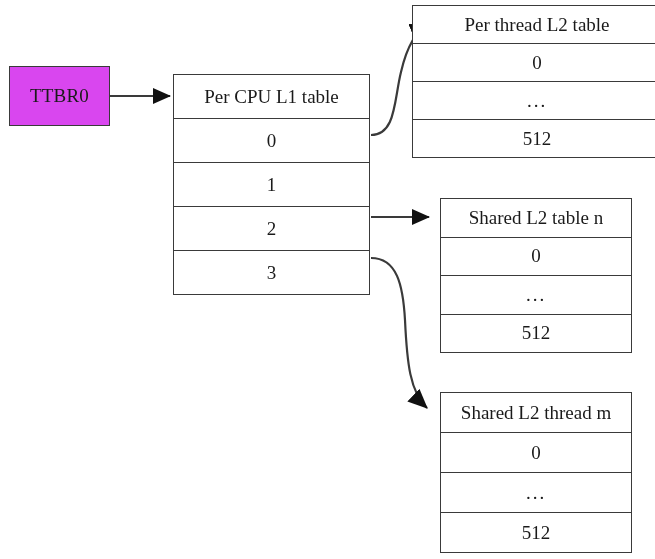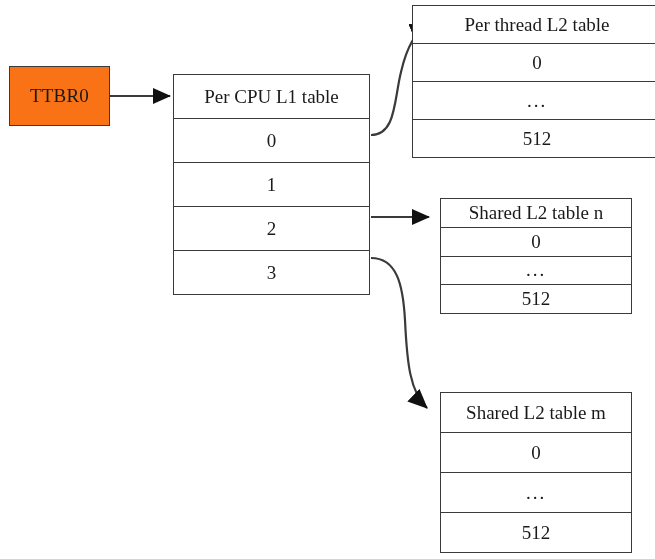--- a/index.html
+++ b/index.html
@@ -19,21 +19,21 @@
     position: absolute;
     left: 0;
     top: 0;
     width: 655px;
     height: 559px;
   }
   .node-box {
     position: absolute;
     box-sizing: border-box;
     border: 1.6px solid #3a3a3a;
-    background: #f97316;
+    background: #d946ef;
     display: flex;
     align-items: center;
     justify-content: center;
     font-size: 19px;
     letter-spacing: 0.2px;
     white-space: nowrap;
     z-index: 3;
   }
   .table-box {
     position: absolute;
@@ -115,29 +115,29 @@
     <div class="table-row">3</div>
   </div>
 
   <div class="table-box" style="left:412px; top:5px; width:250px; height:153px;">
     <div class="table-row header">Per thread L2 table</div>
     <div class="table-row">0</div>
     <div class="table-row ellipsis">...</div>
     <div class="table-row">512</div>
   </div>
 
-  <div class="table-box" style="left:440px; top:198px; width:192px; height:116px;">
+  <div class="table-box" style="left:440px; top:198px; width:192px; height:155px;">
     <div class="table-row header">Shared L2 table n</div>
     <div class="table-row">0</div>
     <div class="table-row ellipsis">...</div>
     <div class="table-row">512</div>
   </div>
 
   <div class="table-box" style="left:440px; top:392px; width:192px; height:161px;">
-    <div class="table-row header">Shared L2 table m</div>
+    <div class="table-row header">Shared L2 thread m</div>
     <div class="table-row">0</div>
     <div class="table-row ellipsis">...</div>
     <div class="table-row">512</div>
   </div>
 
   <div class="watermark" style="left:472px; top:531px;">CSDN @代码改变世界ctw</div>
 
 </div>
 
 </body></html>

